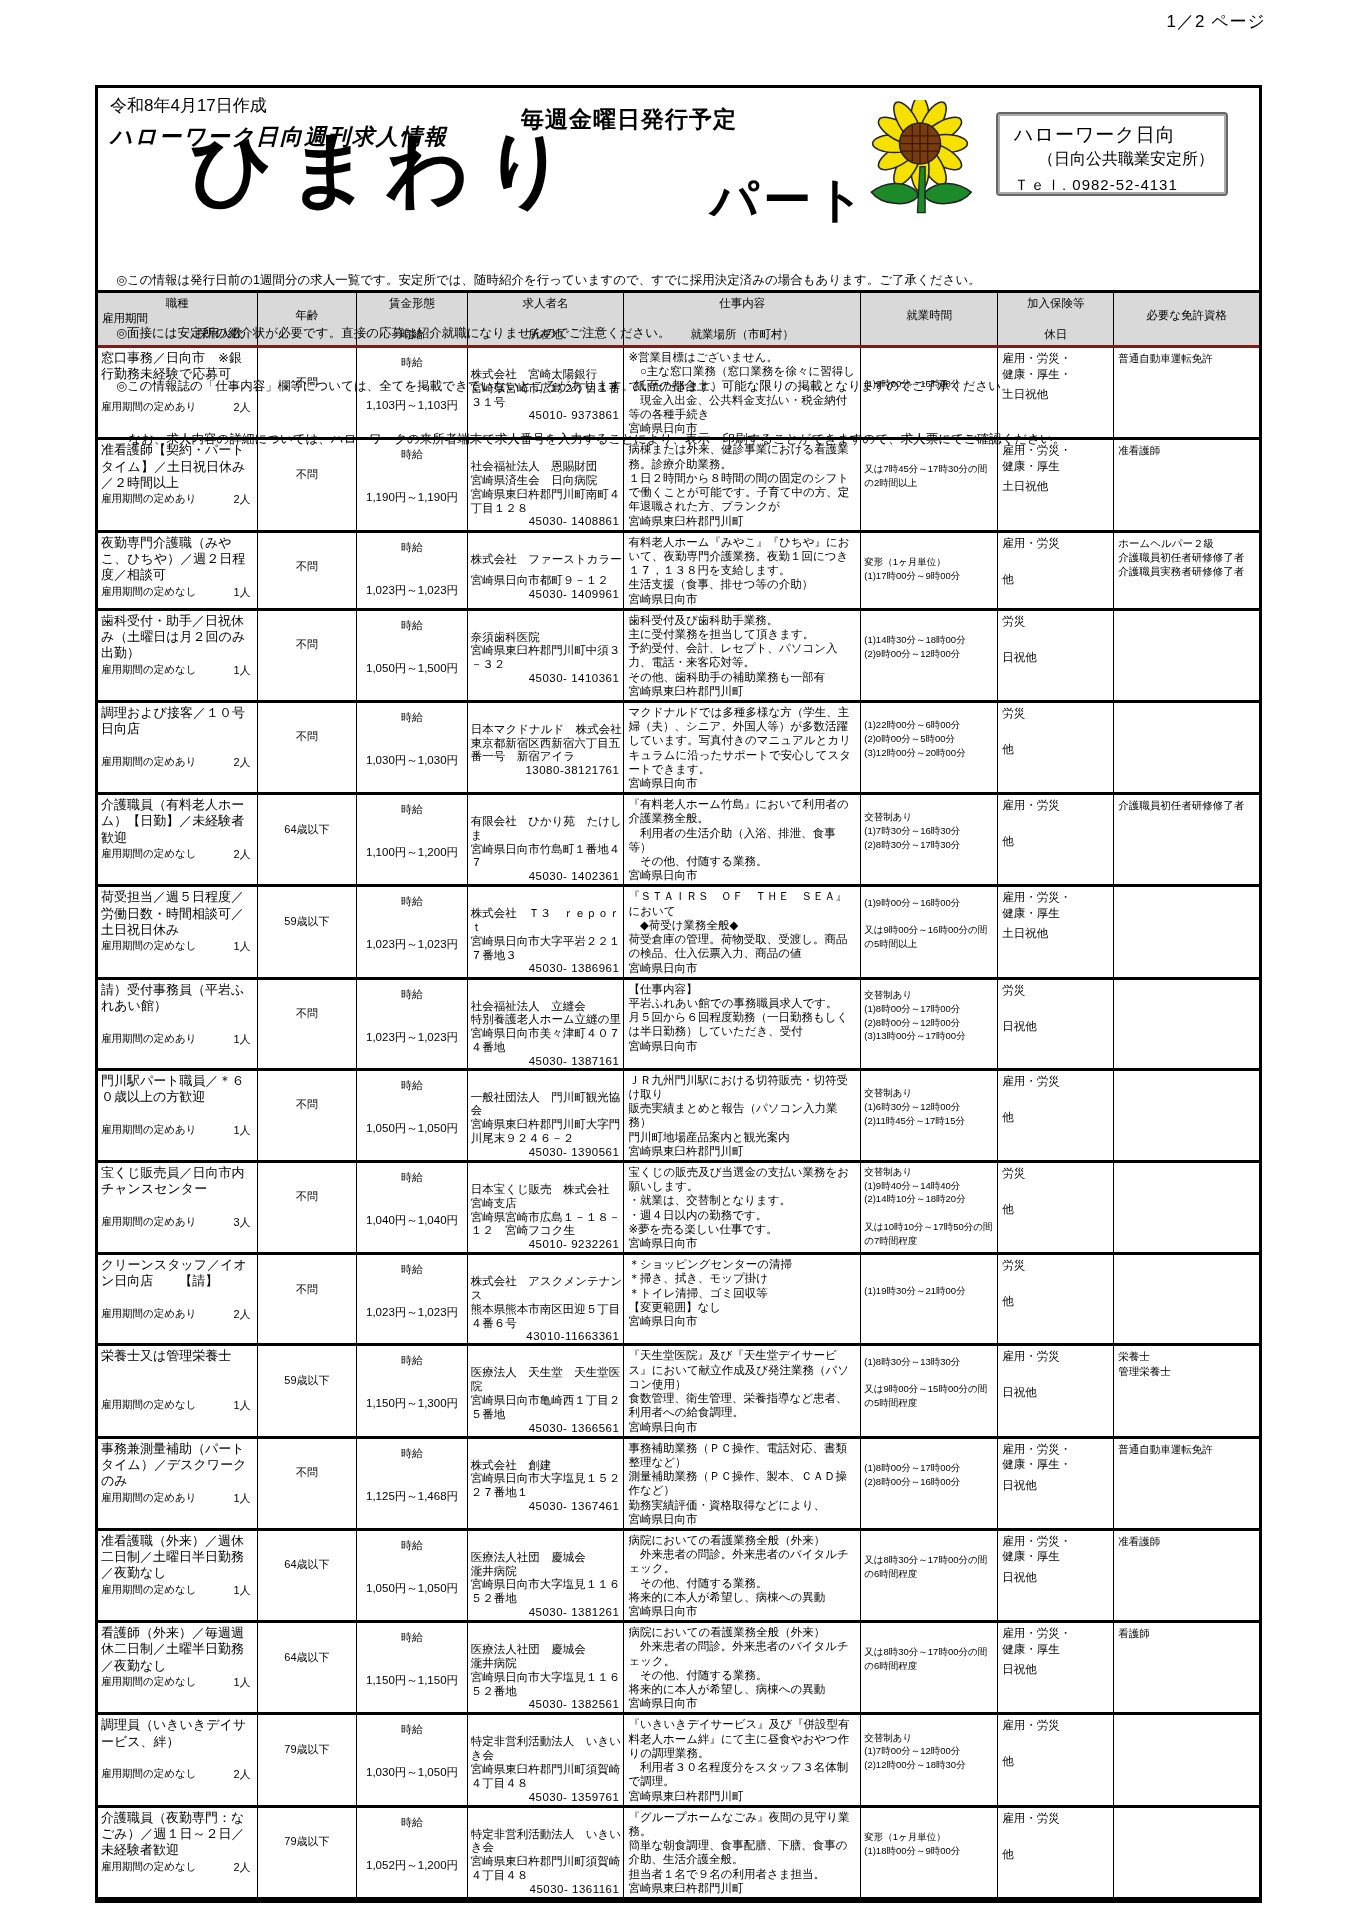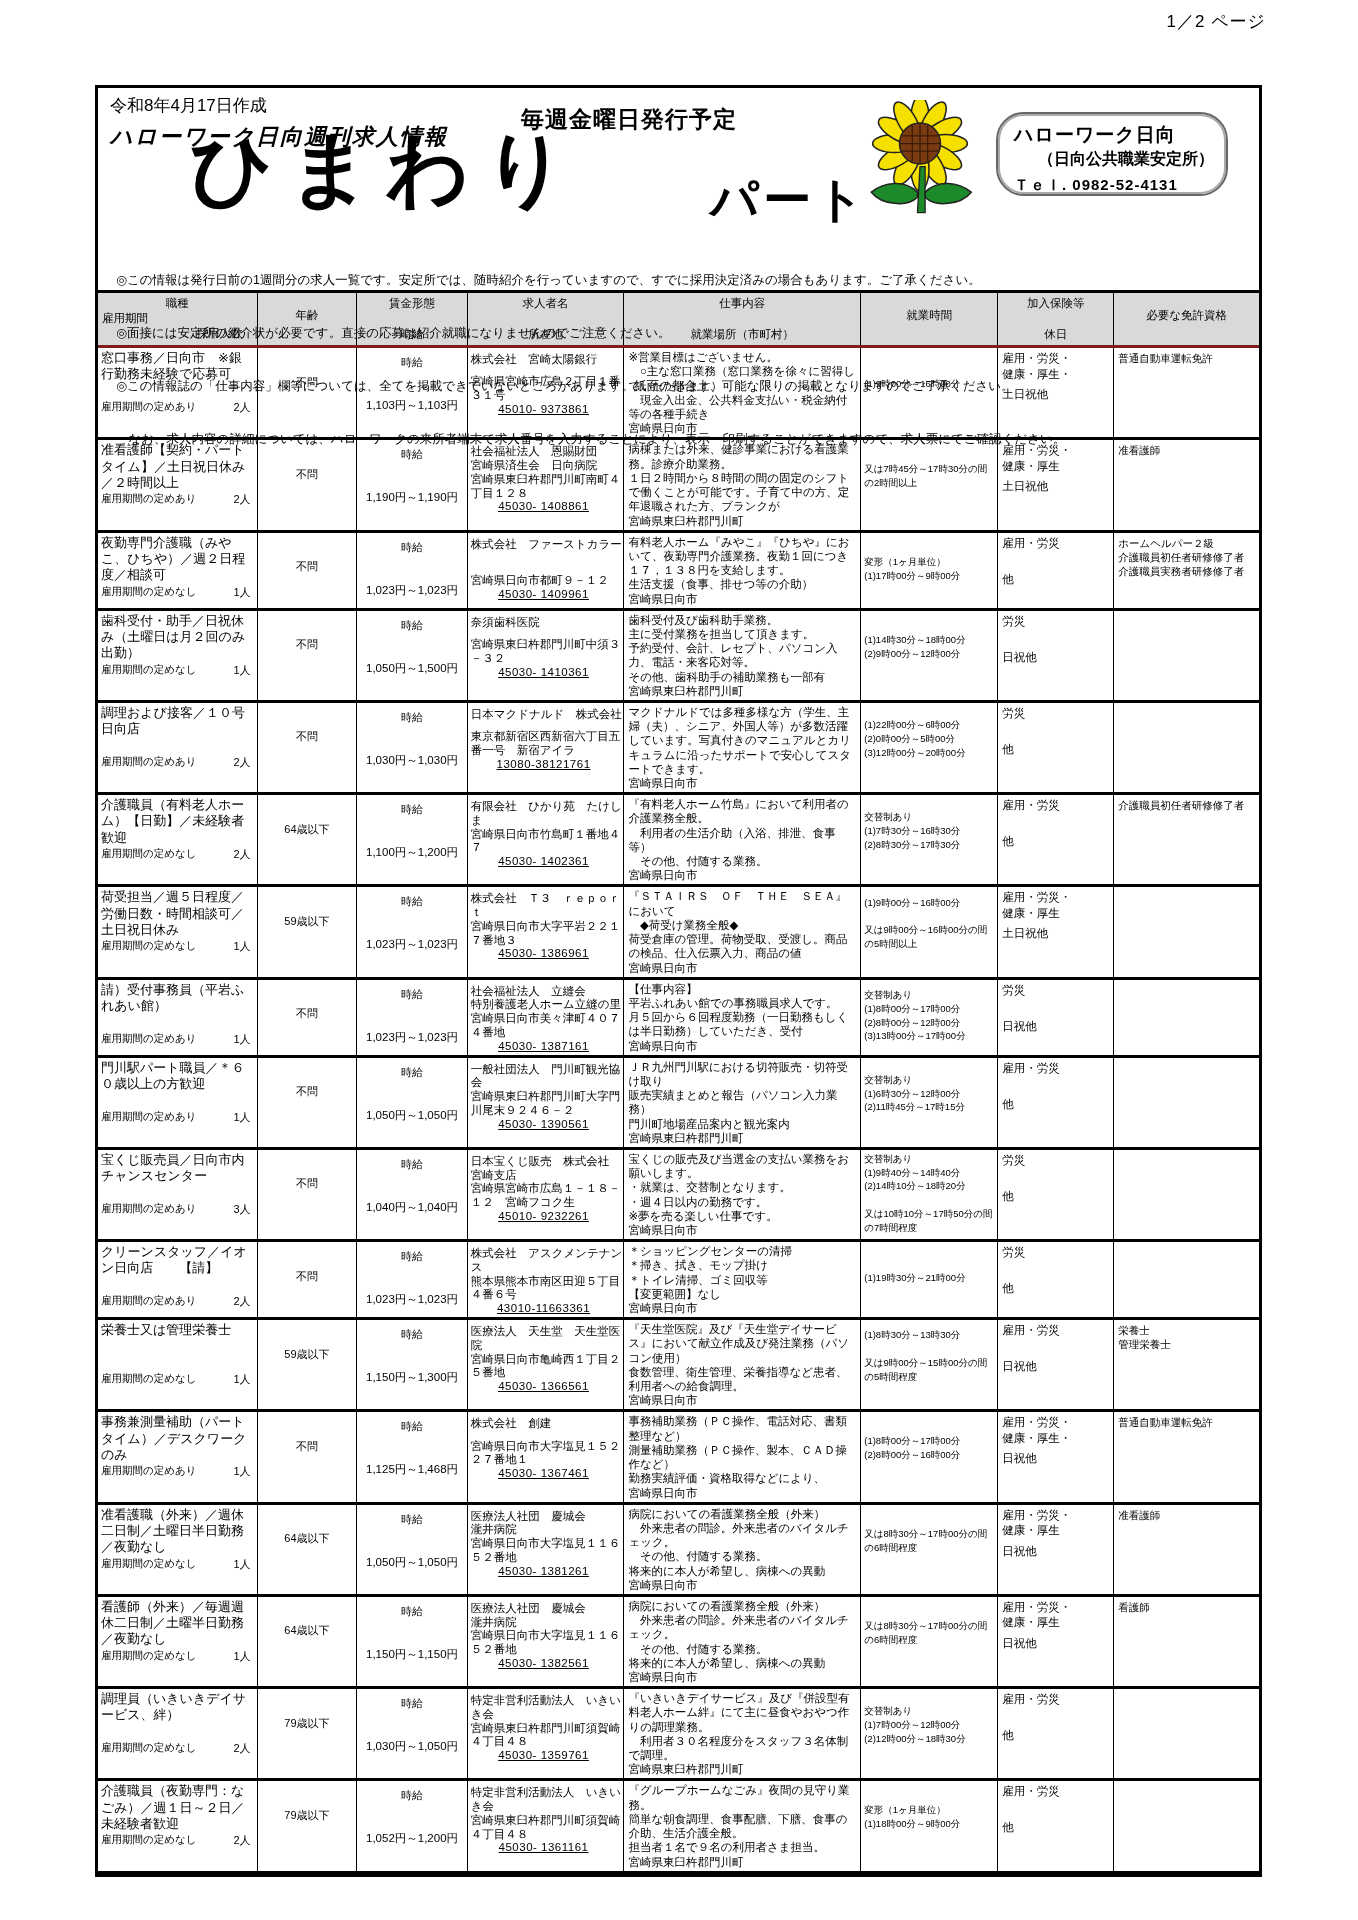--- a/index.html
+++ b/index.html
@@ -10,21 +10,21 @@
   }
   .page-indicator{position:absolute;top:10px;right:92px;font-size:17px;letter-spacing:1px;}
   .doc-box{position:absolute;left:95px;top:85px;width:1167px;border:3px solid #000;box-sizing:border-box;}
   .doc-header{position:relative;height:202px;}
   .created{position:absolute;left:12px;top:6px;font-size:17px;}
   .subtitle{position:absolute;left:12px;top:34px;font-size:22px;font-style:italic;font-weight:600;letter-spacing:2px;}
   .main-title{position:absolute;left:92px;top:40px;font-size:82px;font-weight:bold;letter-spacing:14px;line-height:1;}
   .title-suffix{position:absolute;left:612px;top:88px;font-size:48px;font-weight:bold;letter-spacing:4px;line-height:1;}
   .weekly-note{position:absolute;left:423px;top:16px;font-size:23px;font-weight:bold;letter-spacing:1px;}
   .sunflower{position:absolute;left:756px;top:12px;width:132px;height:128px;}
-  .office-box{position:absolute;left:898px;top:24px;width:232px;height:84px;border:2px solid #666;border-radius:28px;box-shadow:0 0 0 2px #aaa inset;padding:8px 12px 4px 16px;box-sizing:border-box;font-weight:bold;}
+  .office-box{position:absolute;left:898px;top:24px;width:232px;height:84px;border:2px solid #666;border-radius:4px;box-shadow:0 0 0 2px #aaa inset;padding:8px 12px 4px 16px;box-sizing:border-box;}
   .office-name{font-size:19px;letter-spacing:1px;}
   .office-subname{font-size:16px;text-align:right;margin-top:1px;}
   .office-tel{font-size:15px;margin-top:6px;letter-spacing:1px;}
   .notes{position:absolute;left:18px;top:148px;font-size:12.5px;line-height:1.42;white-space:pre-wrap;}
   .note-line{white-space:pre-wrap;}
 
   table.job-table{width:100%;border-collapse:collapse;table-layout:fixed;border-top:3px solid #000;}
   .job-table th,.job-table td{border-left:1px solid #000;padding:0;vertical-align:top;box-sizing:border-box;}
   .job-table th:first-child,.job-table td:first-child{border-left:none;}
   .job-table thead th{background:#d9d9d9;height:52px;font-weight:normal;font-size:11.5px;border-bottom:3px solid #7f1d1d;}
@@ -37,23 +37,23 @@
   .th-center{display:flex;align-items:center;justify-content:center;height:44px;text-align:right;}
 
   .vbox{display:flex;flex-direction:column;justify-content:space-between;min-height:68px;height:100%;}
   .job-title{font-size:13px;line-height:1.25;padding:2px 2px 0 3px;letter-spacing:0;}
   .occ-bottom{display:flex;justify-content:space-between;align-items:flex-end;gap:12px;}
   .period{font-size:10.5px;padding:0 0 2px 3px;}
   .hires{font-size:11px;padding:0 6px 1px 0;}
   .age-cell{display:flex;align-items:center;justify-content:center;height:100%;min-height:68px;font-size:11px;}
   .wage-type{text-align:center;font-size:11px;padding-top:7px;}
   .wage-val{text-align:center;font-size:11.5px;padding-bottom:3px;white-space:nowrap;}
-  .employer{font-size:11.5px;line-height:1.2;padding:5px 1px 0 3px;white-space:pre-wrap;}
+  .employer{font-size:11.5px;line-height:1.2;padding:20px 1px 0 3px;white-space:pre-wrap;}
   .address{font-size:11.5px;line-height:1.2;padding:0 1px 0 3px;white-space:pre-wrap;}
-  .job-no{font-size:11.5px;text-align:center;padding:0 4px 1px 0;letter-spacing:0.5px;text-decoration:underline;}
+  .job-no{font-size:11.5px;text-align:right;padding:0 4px 1px 0;letter-spacing:0.5px;}
   .job-desc{font-size:11.5px;line-height:1.24;padding:2px 2px 0 4px;white-space:pre-wrap;flex:1;}
   .work-place{font-size:11.5px;padding:0 2px 1px 4px;}
   .hours-cell{display:flex;flex-direction:column;justify-content:center;height:100%;min-height:68px;font-size:9.5px;line-height:1.45;padding:2px 1px 2px 3px;white-space:pre-wrap;}
   .insurance{font-size:11.5px;line-height:1.35;padding:3px 2px 0 4px;white-space:pre-wrap;}
   .holidays{font-size:11.5px;padding:0 2px 14px 4px;white-space:pre-wrap;}
   .license-cell{font-size:10.5px;line-height:1.35;padding:3px 2px 2px 4px;white-space:pre-wrap;}
 </style>
 </head>
 <body>
 

